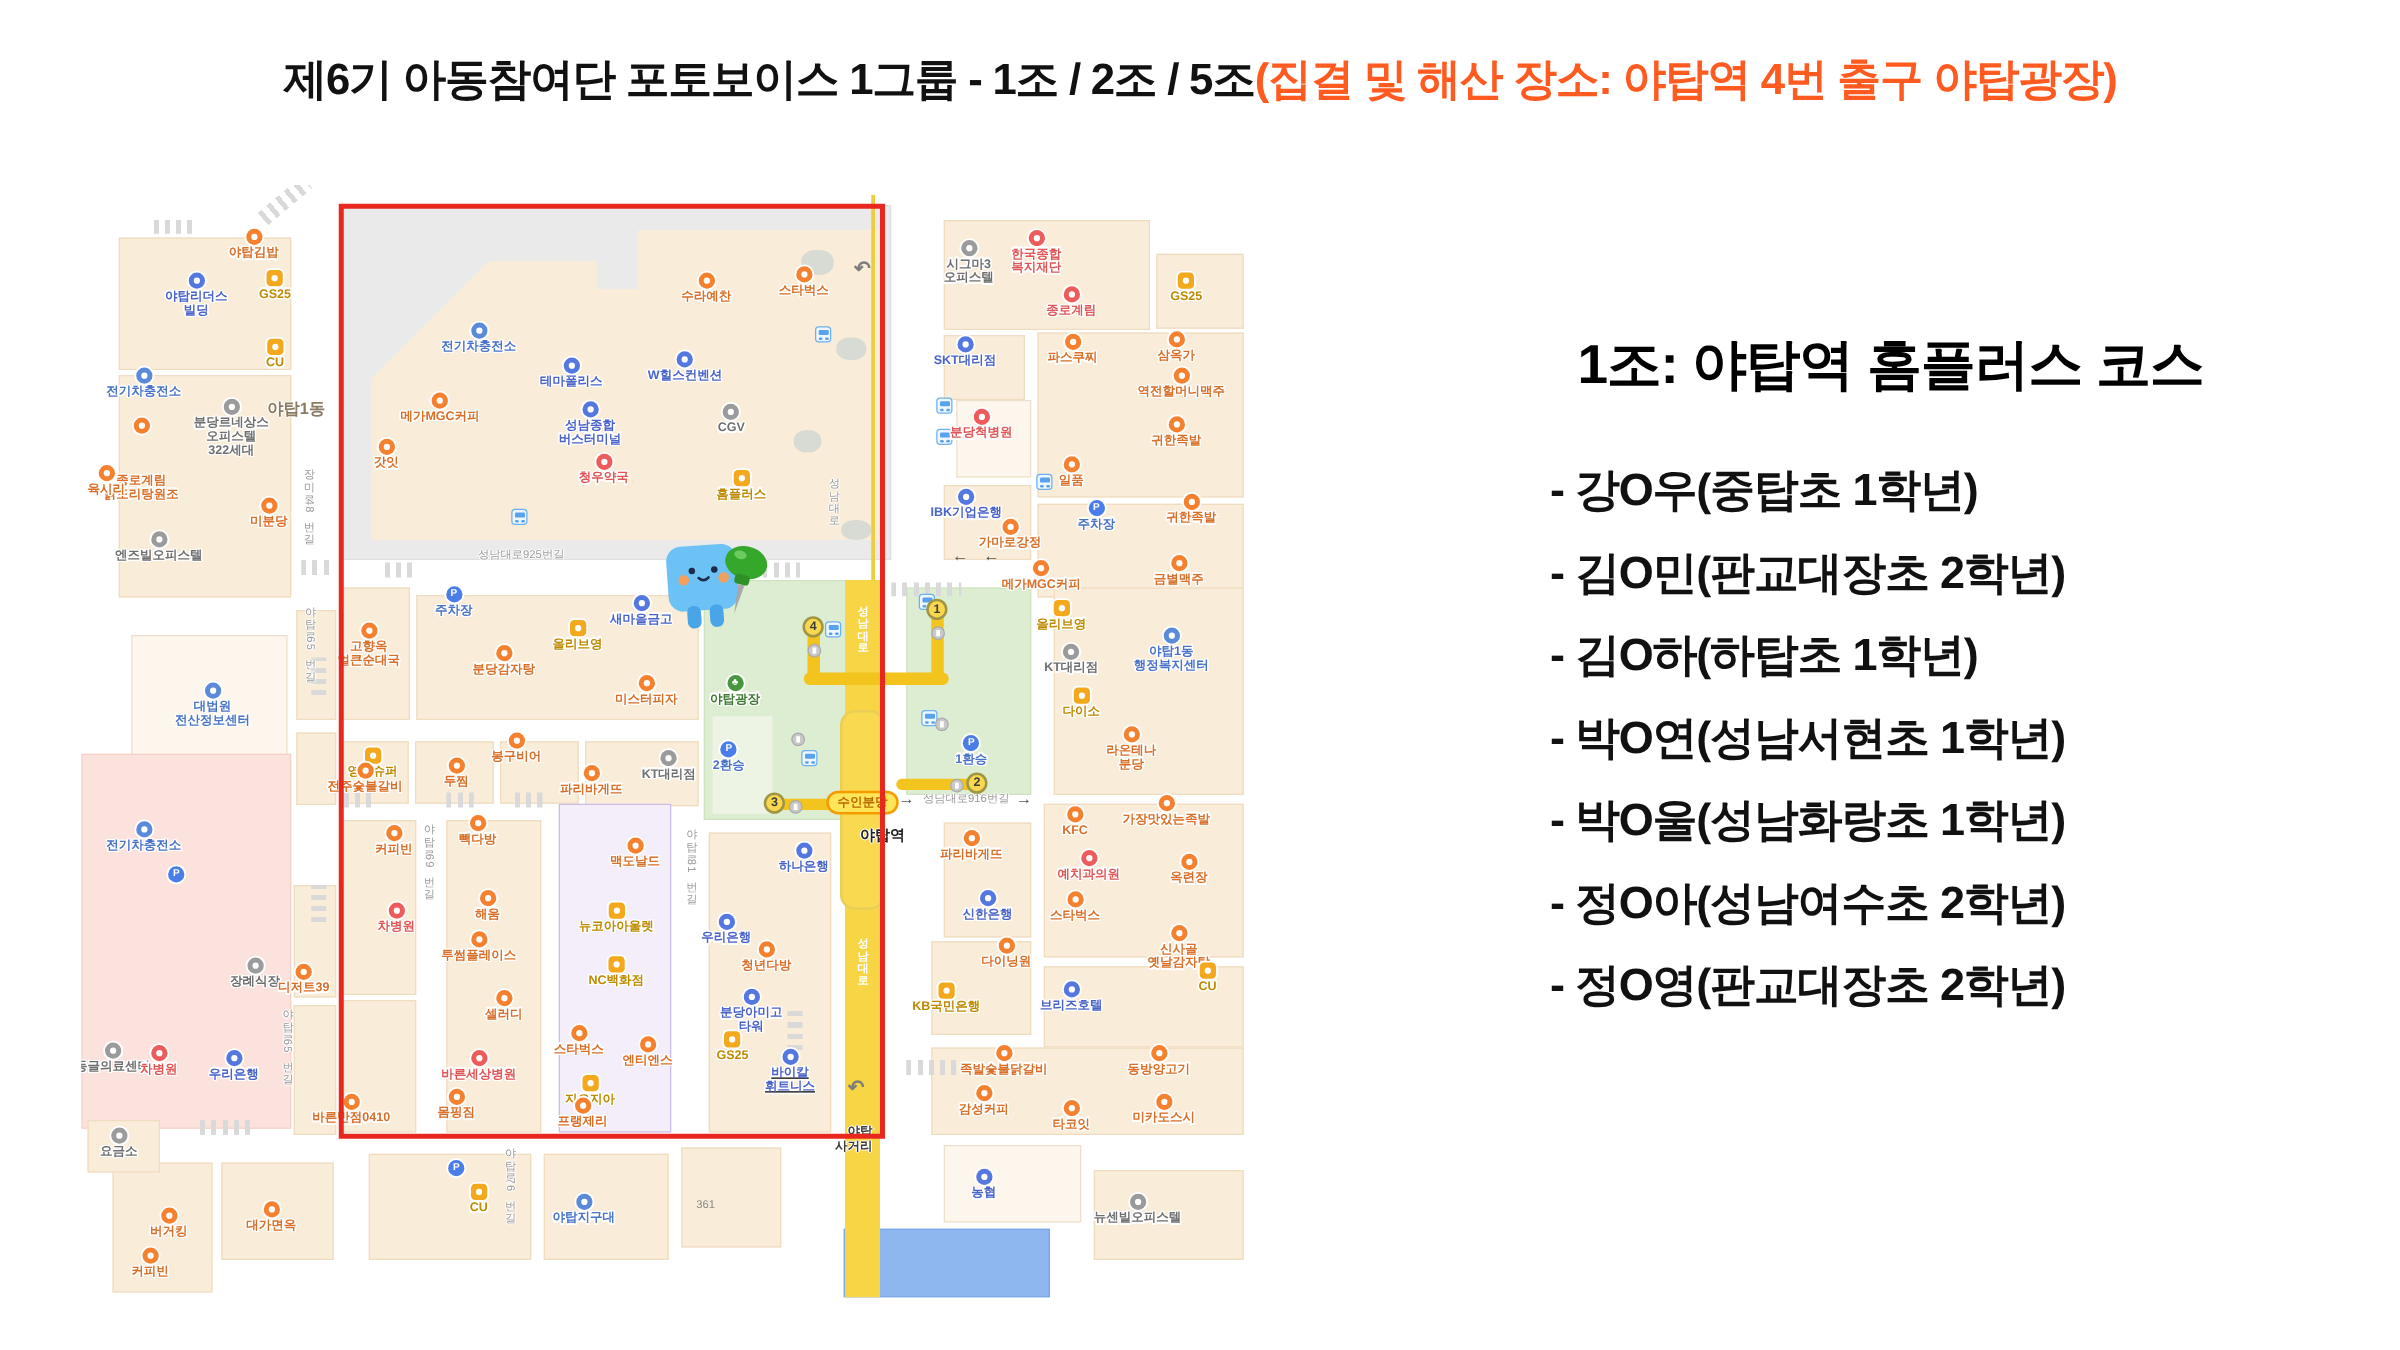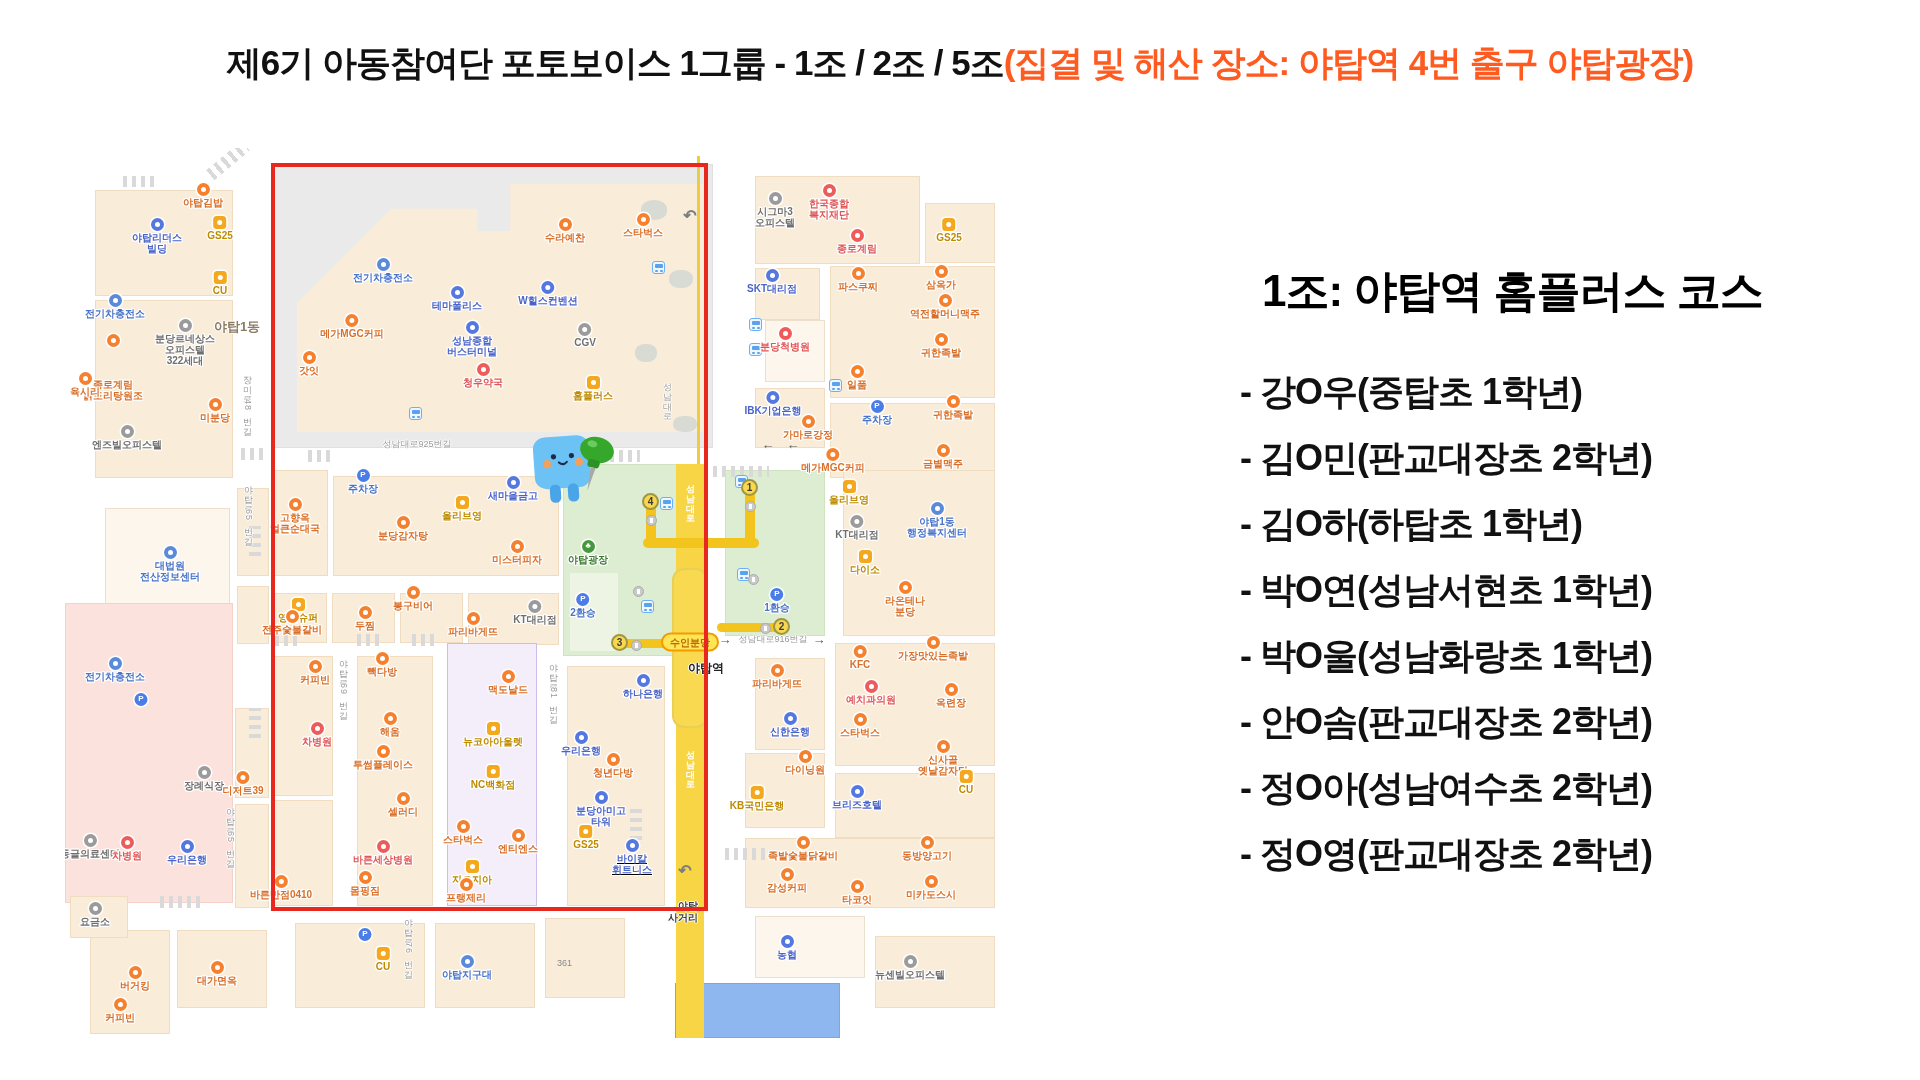--- a/index.html
+++ b/index.html
@@ -352,17 +352,16 @@
       <div class="exit" style="left: 708px; top: 470px;">2</div>
     </div>
 
   <div id="panel-heading">1조: 야탑역 홈플러스 코스</div>
   <ul id="member-list">
       <li>- 강O우(중탑초 1학년)</li>
       <li>- 김O민(판교대장초 2학년)</li>
       <li>- 김O하(하탑초 1학년)</li>
       <li>- 박O연(성남서현초 1학년)</li>
       <li>- 박O울(성남화랑초 1학년)</li>
-      <li>- 안O솜(판교대장초 2학년)</li>
       <li>- 정O아(성남여수초 2학년)</li>
       <li>- 정O영(판교대장초 2학년)</li>
     </ul>
 </div>
 
 </body></html>

